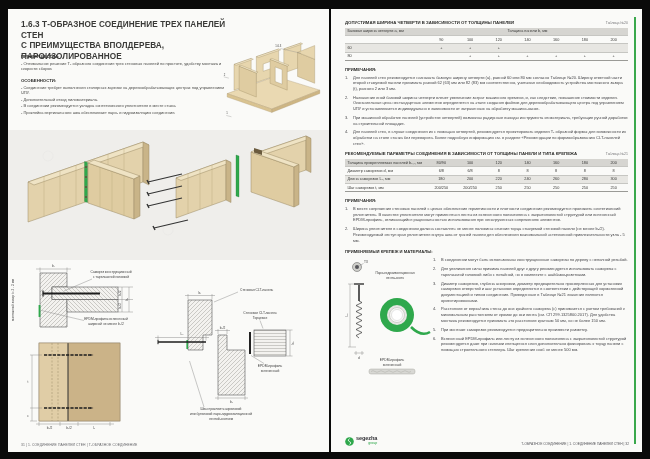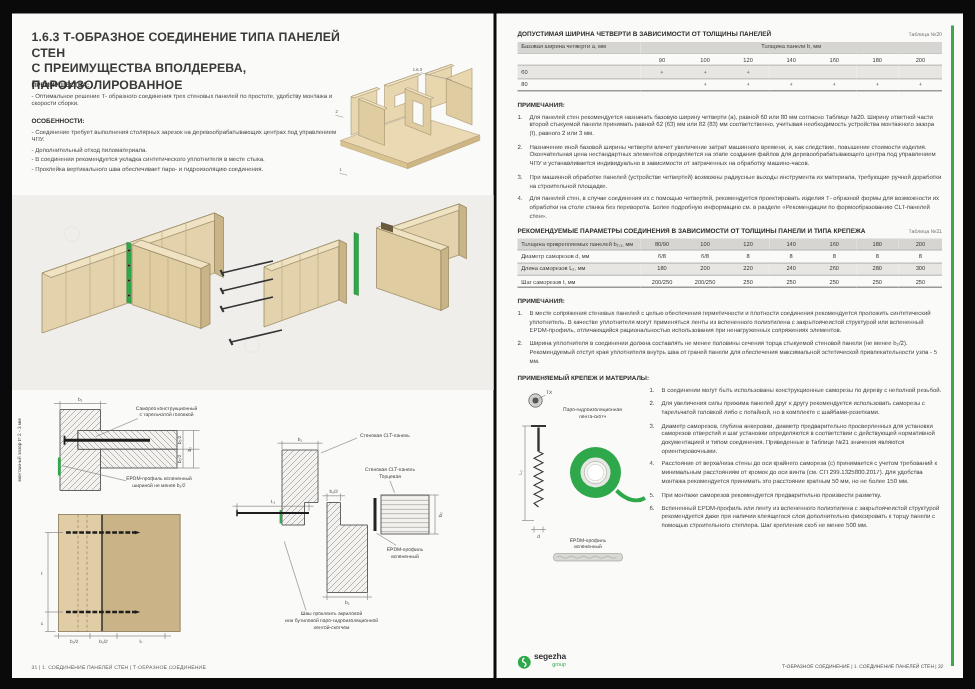--- a/index.html
+++ b/index.html
@@ -52,21 +52,21 @@
   .wm { opacity:.45; }
 </style>
 </head>
 <body>
 
 <div class="spread">
 
   <div class="page page-left">
 
     <div class="lp-head">
-      <div class="lp-title">1.6.3 Т-ОБРАЗНОЕ СОЕДИНЕНИЕ ТИПА ПАНЕЛЕЙ СТЕН</div>
+      <div class="lp-title">1.6.3 Т-ОБРАЗНОЕ СОЕДИНЕНИЕ ТРЕХ ПАНЕЛЕЙ СТЕН</div>
       <div class="lp-title">С ПРЕИМУЩЕСТВА ВПОЛДЕРЕВА, ПАРОИЗОЛИРОВАННОЕ</div>
     </div>
 
     <div class="blk" style="top:45px;">
       <div class="blk-h">ПРЕИМУЩЕСТВА:</div>
       <p>- Оптимальное решение Т- образного соединения трех стеновых панелей по простоте, удобству монтажа и скорости сборки.</p>
     </div>
 
     <div class="blk" style="top:69px;">
       <div class="blk-h">ОСОБЕННОСТИ:</div>

